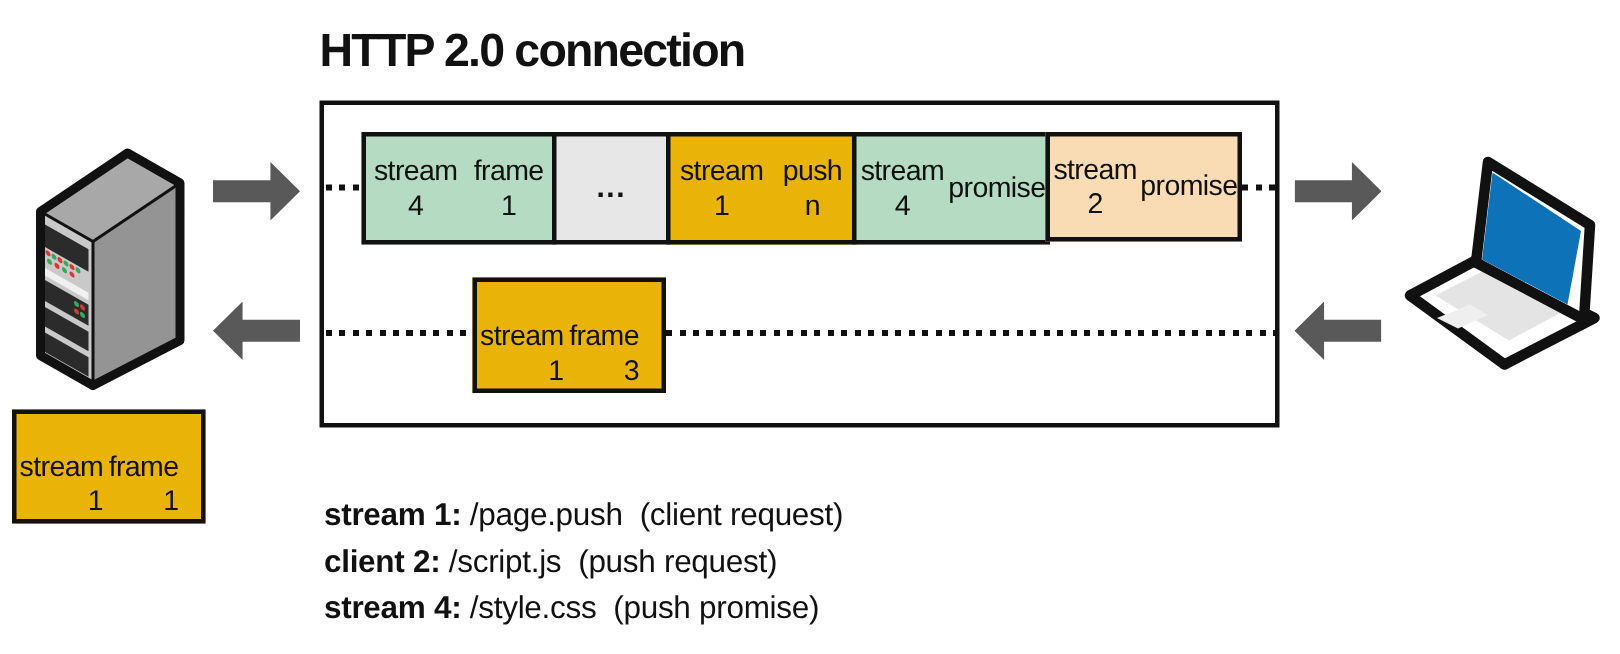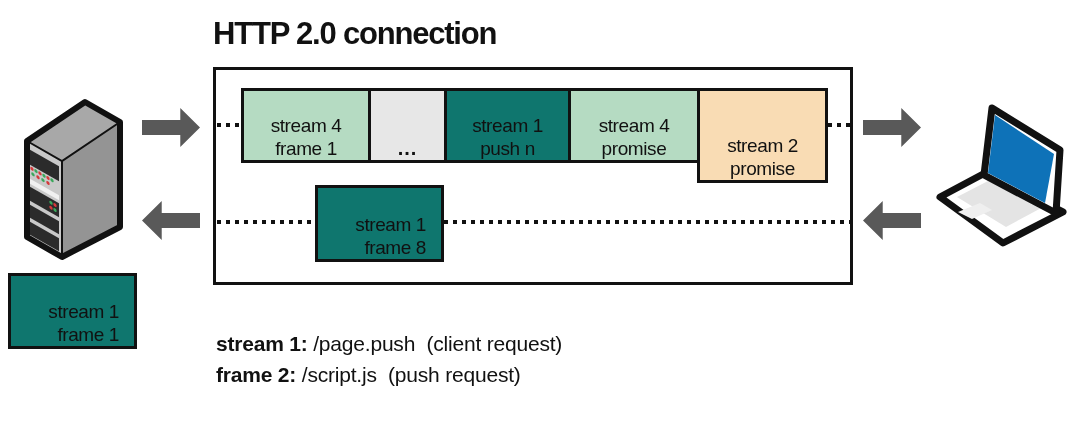--- a/index.html
+++ b/index.html
@@ -12,26 +12,26 @@
   #title{
     left:213px;top:16px;font-size:31px;font-weight:700;letter-spacing:-1.2px;white-space:nowrap;
   }
   
   #conn-box{
     left:213px;top:67px;width:640px;height:218px;border:3px solid #111;box-sizing:border-box;background:#fff;
   }
   
   .frame{
     position:absolute;border:3px solid #111;box-sizing:border-box;
-    display:flex;flex-direction:column;justify-content:flex-end;align-items:center;
+    display:flex;flex-direction:row;justify-content:center;align-items:center;
     font-size:19px;line-height:23px;letter-spacing:-0.4px;text-align:center;background:#fff;
   }
   .frame.green{background:#b5dbc2;}
   .frame.gray{background:#e7e7e7;}
-  .frame.blue{background:#0f766e;}
+  .frame.blue{background:#eab308;}
   .frame.orange{background:#f9dcb4;}
   .frame .promise{}
   .frame.rt{align-items:flex-end;padding-right:15px;text-align:right;}
   .frame.ellip{font-weight:700;font-size:20px;letter-spacing:1px;}
   
   .dotted{
     position:absolute;height:4px;
     background:repeating-linear-gradient(90deg,#111 0 4px,transparent 4px 9px);
   }
   
@@ -115,33 +115,34 @@
     <span>...</span>
   </div>
   <div class="frame blue" style="left:444px;top:88px;width:127px;height:75px;">
     <span>stream 1</span>
     <span>push n</span>
   </div>
   <div class="frame green" style="left:568px;top:88px;width:132px;height:75px;">
     <span>stream 4</span>
     <span class="promise">promise</span>
   </div>
-  <div class="frame orange" style="left:697px;top:88px;width:131px;height:95px;">
+  <div class="frame orange" style="left:697px;top:88px;width:131px;height:73px;">
     <span>stream 2</span>
     <span class="promise">promise</span>
   </div>
 
   <div class="frame blue rt" style="left:315px;top:185px;width:129px;height:77px;">
     <span>stream 1</span>
-    <span>frame 8</span>
+    <span>frame 3</span>
   </div>
 
   <div class="frame blue rt" style="left:8px;top:273px;width:129px;height:76px;">
     <span>stream 1</span>
     <span>frame 1</span>
   </div>
 
   <div class="abs" id="legend">
     <div class="legend-line"><span class="legend-term">stream 1:</span><span> /page.push  (client request)</span></div>
-    <div class="legend-line"><span class="legend-term">frame 2:</span><span> /script.js  (push request)</span></div>
+    <div class="legend-line"><span class="legend-term">client 2:</span><span> /script.js  (push request)</span></div>
+    <div class="legend-line"><span class="legend-term">stream 4:</span><span> /style.css  (push promise)</span></div>
   </div>
 
 </div>
 
 </body></html>

